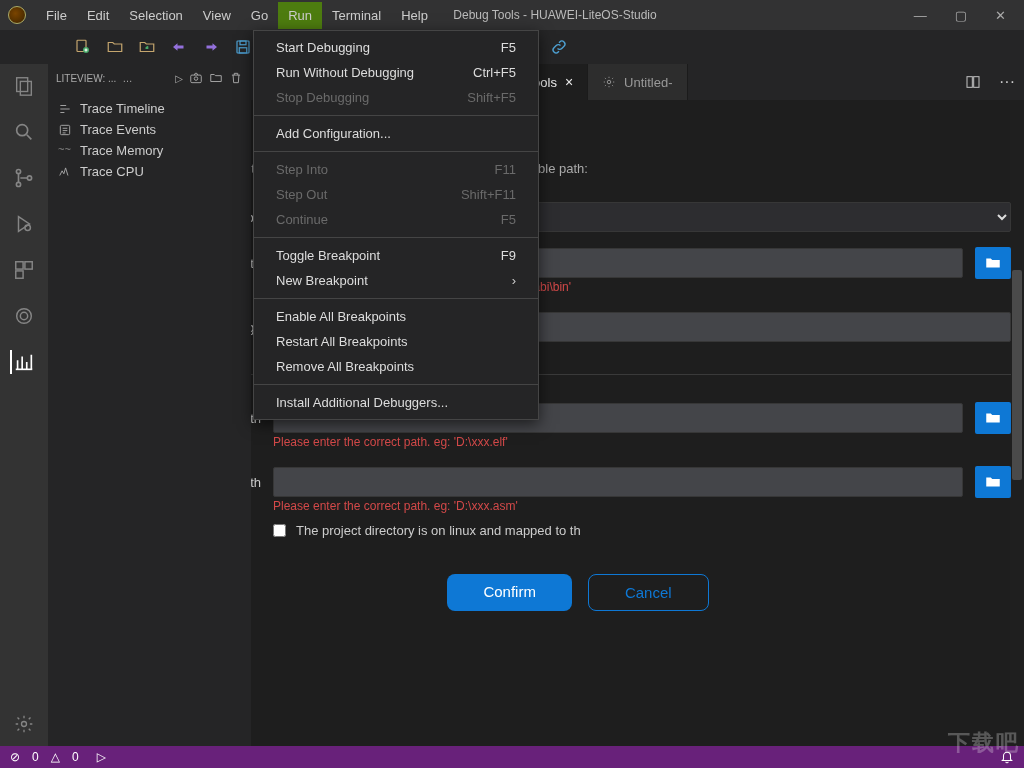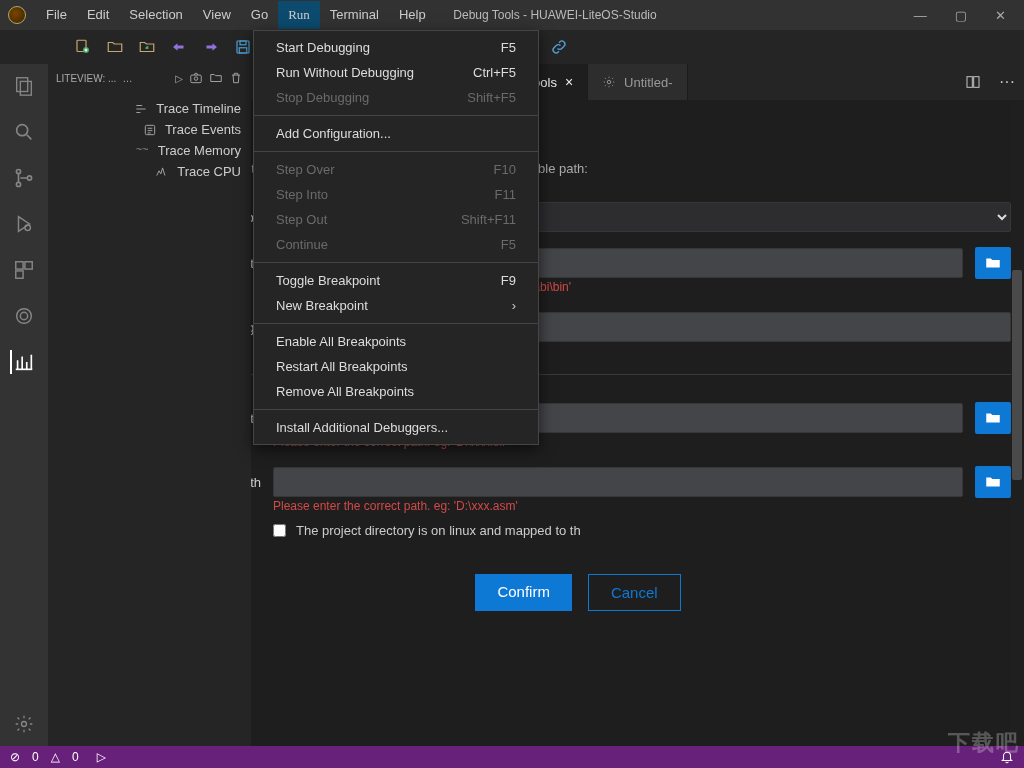--- a/index.html
+++ b/index.html
@@ -3,37 +3,37 @@
 <meta charset="utf-8">
 <style>
   * { margin: 0; padding: 0; box-sizing: border-box; font-family: "Segoe UI", Arial, sans-serif; }
   body { width: 1024px; height: 768px; background: #1e1e1e; color: #ccc; overflow: hidden; font-size: 13px; position: relative; }
 
   
   .titlebar { height: 30px; background: #323233; display: flex; align-items: center; padding: 0 8px; }
   .titlebar .logo { width: 18px; height: 18px; border-radius: 50%; background: radial-gradient(circle at 40% 40%, #7a4400 0%, #3a2200 100%); border: 1px solid #aa6; margin-right: 10px; }
   .menubar { display: flex; gap: 0; }
   .menubar span { padding: 6px 10px; cursor: default; }
-  .menubar span.active { background: #0c4a6e; font-family: Liberation Serif, serif; }
+  .menubar span.active { background: #4d7c0f; }
   .windowtitle { position: absolute; left: 50%; transform: translateX(-50%); color: #bbb; font-size: 12px; margin-left: 43px; }
   .winctrls { margin-left: auto; display: flex; gap: 28px; padding-right: 10px; font-size: 13px; color:#aaa;}
 
   
   .toolbar { height: 34px; background: #252526; display: flex; align-items: center; padding: 0 12px; gap: 14px; }
   .activitybar { position: absolute; top: 64px; left: 0; width: 48px; bottom: 22px; background: #333333; display:flex; flex-direction:column; align-items:center; gap:22px; padding-top:10px;}
   .activitybar .aicon { width:24px; height:24px; display:flex; align-items:center; justify-content:center; color:#858585;}
   .activitybar .aicon.sel { color:#fff; border-left:2px solid #fff; margin-left:-2px; width:26px; }
   .activitybar .bottom { margin-top:auto; margin-bottom:10px; }
 
   
   .sidebar { position: absolute; top: 64px; left: 48px; width: 203px; bottom: 22px; background: #252526; }
   .sidebar-head { height: 28px; display:flex; align-items:center; padding:0 8px; font-size:10px; color:#aaa; gap:6px;}
   .sidebar-head .dots { margin-left:0;}
   .sidebar-tree { padding:6px 0; }
-  .sidebar-tree .item { display:flex; align-items:center; gap:8px; padding:3px 10px; color:#ccc; font-size:13px;justify-content:flex-end;}
+  .sidebar-tree .item { display:flex; align-items:center; gap:8px; padding:3px 10px; color:#ccc; font-size:13px;}
   .wave { width:14px; height:8px; display:inline-block; position:relative;}
   .wave::before { content:"~~"; color:#888; font-size:11px; position:absolute; top:-4px;}
 
   
   .tabbar { position: absolute; top: 64px; left: 251px; right: 0; height: 36px; background: #252526; display:flex; align-items:stretch; overflow:hidden;}
   .tab { padding: 0 14px; display:flex; align-items:center; gap:8px; color:#999; border-right:1px solid #1b1b1b; font-size:13px; background:#2d2d2d;}
   .tab.active { background:#1e1e1e; color:#eee;}
   .tab .close { font-size:14px;}
   .tabnav { width:34px; display:flex; align-items:center; justify-content:center; color:#ccc; font-size:16px;}
   .ellips {margin-left:auto;}
@@ -44,21 +44,21 @@
   .section-desc { color:#aaa; margin-bottom:18px; }
   .formrow { display:flex; align-items:center; height: 46px; gap: 12px; overflow:visible;}
   .formrow label { width:116px; text-align:right; color:#ccc; white-space:nowrap; overflow:visible; direction:rtl;}
   .input { flex:1; min-width:0; height:30px; background:#444549; border:1px solid #373737; border-radius:2px; color:#ddd; padding:0 8px;}
   select.input { background:#2d2d30; border:1px solid #373737;}
   .browse { width:36px; height:32px; background:#0e78d5; display:flex; align-items:center; justify-content:center; color:#fff; border-radius:2px;}
   .hint-err { color:#d34949; font-size:12px; padding-left:128px; margin-top:-6px; margin-bottom:10px;}
   .divider { border:none; border-top:1px solid #3a3a3a; margin: 24px 0 20px 0;}
   .checkbox-row { padding-left:128px; color:#ccc; display:flex; align-items:center; gap:10px;}
   .btnrow { display:flex; gap:16px; justify-content:center; margin-top:36px;}
-  .btn { padding:9px 22px; border-radius:0; font-size:15px;}
+  .btn { padding:9px 36px; border-radius:8px; font-size:15px;}
   .btn.primary { background:#0e78d5; color:#fff;}
   .btn.secondary { border:1px solid #0e78d5; color:#0e78d5; background:transparent;}
   .maincontent-shift { transform: translateX(-118px);} 
   .main-inner { padding: 0 12px 0 12px; }
 
   
   .runmenu { position:absolute; top:30px; left:253px; width:286px; background:#252526; border:1px solid #454545; box-shadow:0 4px 14px rgba(0,0,0,.6); z-index:50; padding:4px 0;}
   .runmenu .mitem { display:flex; justify-content:space-between; padding:5px 22px; color:#ddd; font-size:13px;}
   .runmenu .mitem.disabled { color:#6a6a6a;}
   .runmenu .sep { height:1px; background:#454545; margin:5px 0;}
@@ -381,24 +381,20 @@
       <span>Stop Debugging</span>
       <span>Shift+F5</span>
     </div>
   <div class="sep"></div>
   <div class="mitem">
       <span>Add Configuration...</span>
       <span></span>
     </div>
   <div class="sep"></div>
   <div class="mitem disabled">
-      <span>Step Over</span>
-      <span>F10</span>
-    </div>
-  <div class="mitem disabled">
       <span>Step Into</span>
       <span>F11</span>
     </div>
   <div class="mitem disabled">
       <span>Step Out</span>
       <span>Shift+F11</span>
     </div>
   <div class="mitem disabled">
       <span>Continue</span>
       <span>F5</span>

